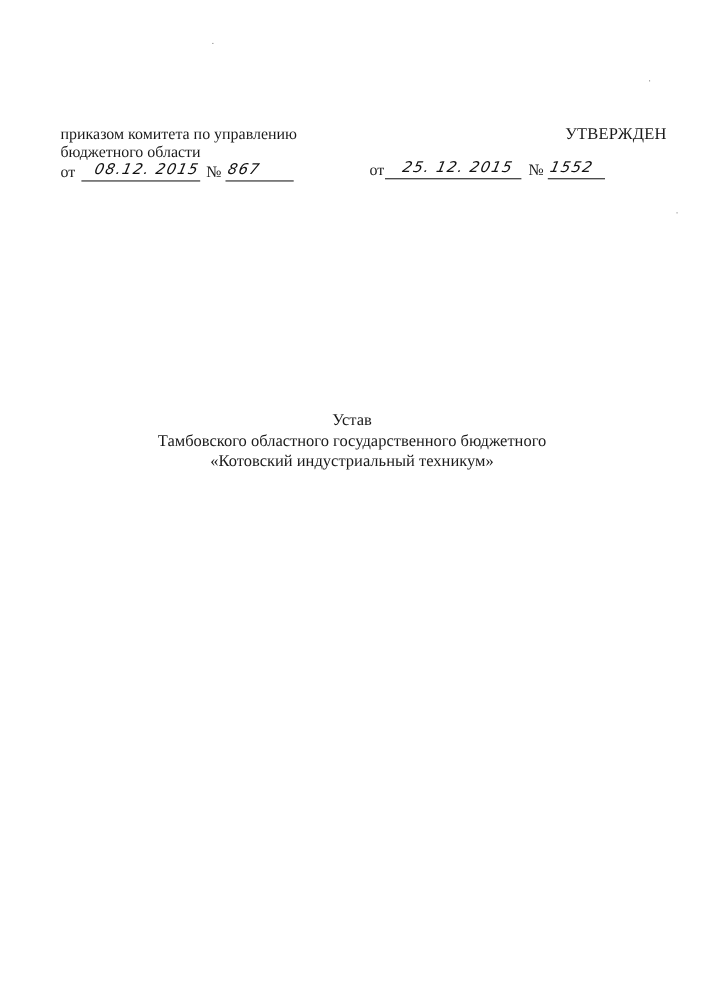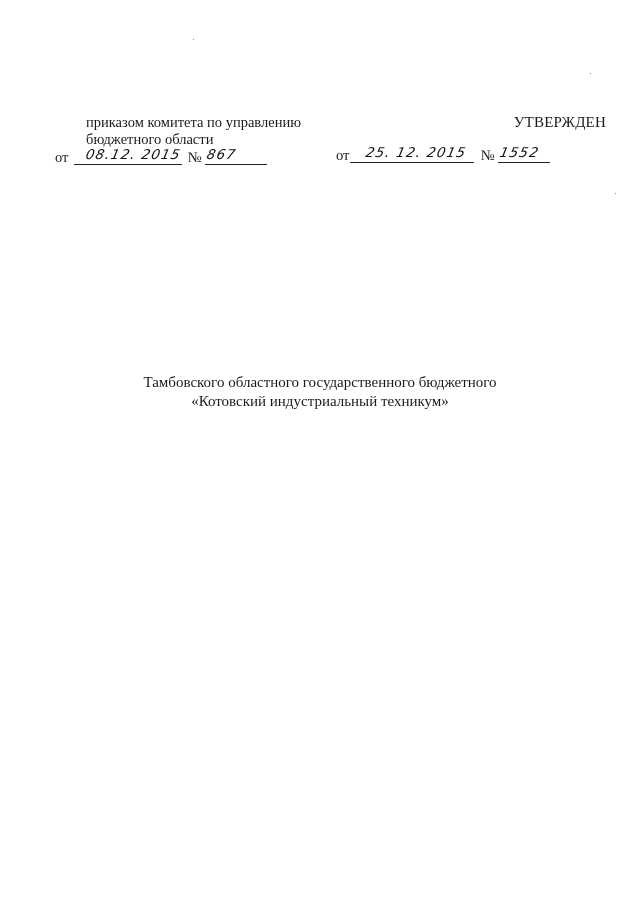--- a/index.html
+++ b/index.html
@@ -50,21 +50,20 @@
       left: 336px;
       top: 114px;
       width: 270px;
     }
     .right-block .heading {
       text-align: right;
       padding-left: 10px;
     }
     .line {
       white-space: nowrap;
-      margin-left: 31px;
     }
     .date-line {
       white-space: nowrap;
       display: flex;
       align-items: center;
     }
     .fill {
       display: inline-block;
       border-bottom: 1px solid #222;
       height: 16px;
@@ -127,17 +126,18 @@
         <span class="hand" style="left:16px;">25. 12. 2015</span>
       </span>
       <span style="margin-left:6px;">№</span>
       <span class="fill" style="width:52px;margin-left:4px;">
         <span class="hand" style="left:2px;">1552</span>
       </span>
     </div>
   </div>
 
   <div class="title-block">
+    <div>Устав</div>
     <div>Тамбовского областного государственного бюджетного</div>
     <div>«Котовский индустриальный техникум»</div>
   </div>
 
 </div>
 
 </body></html>

